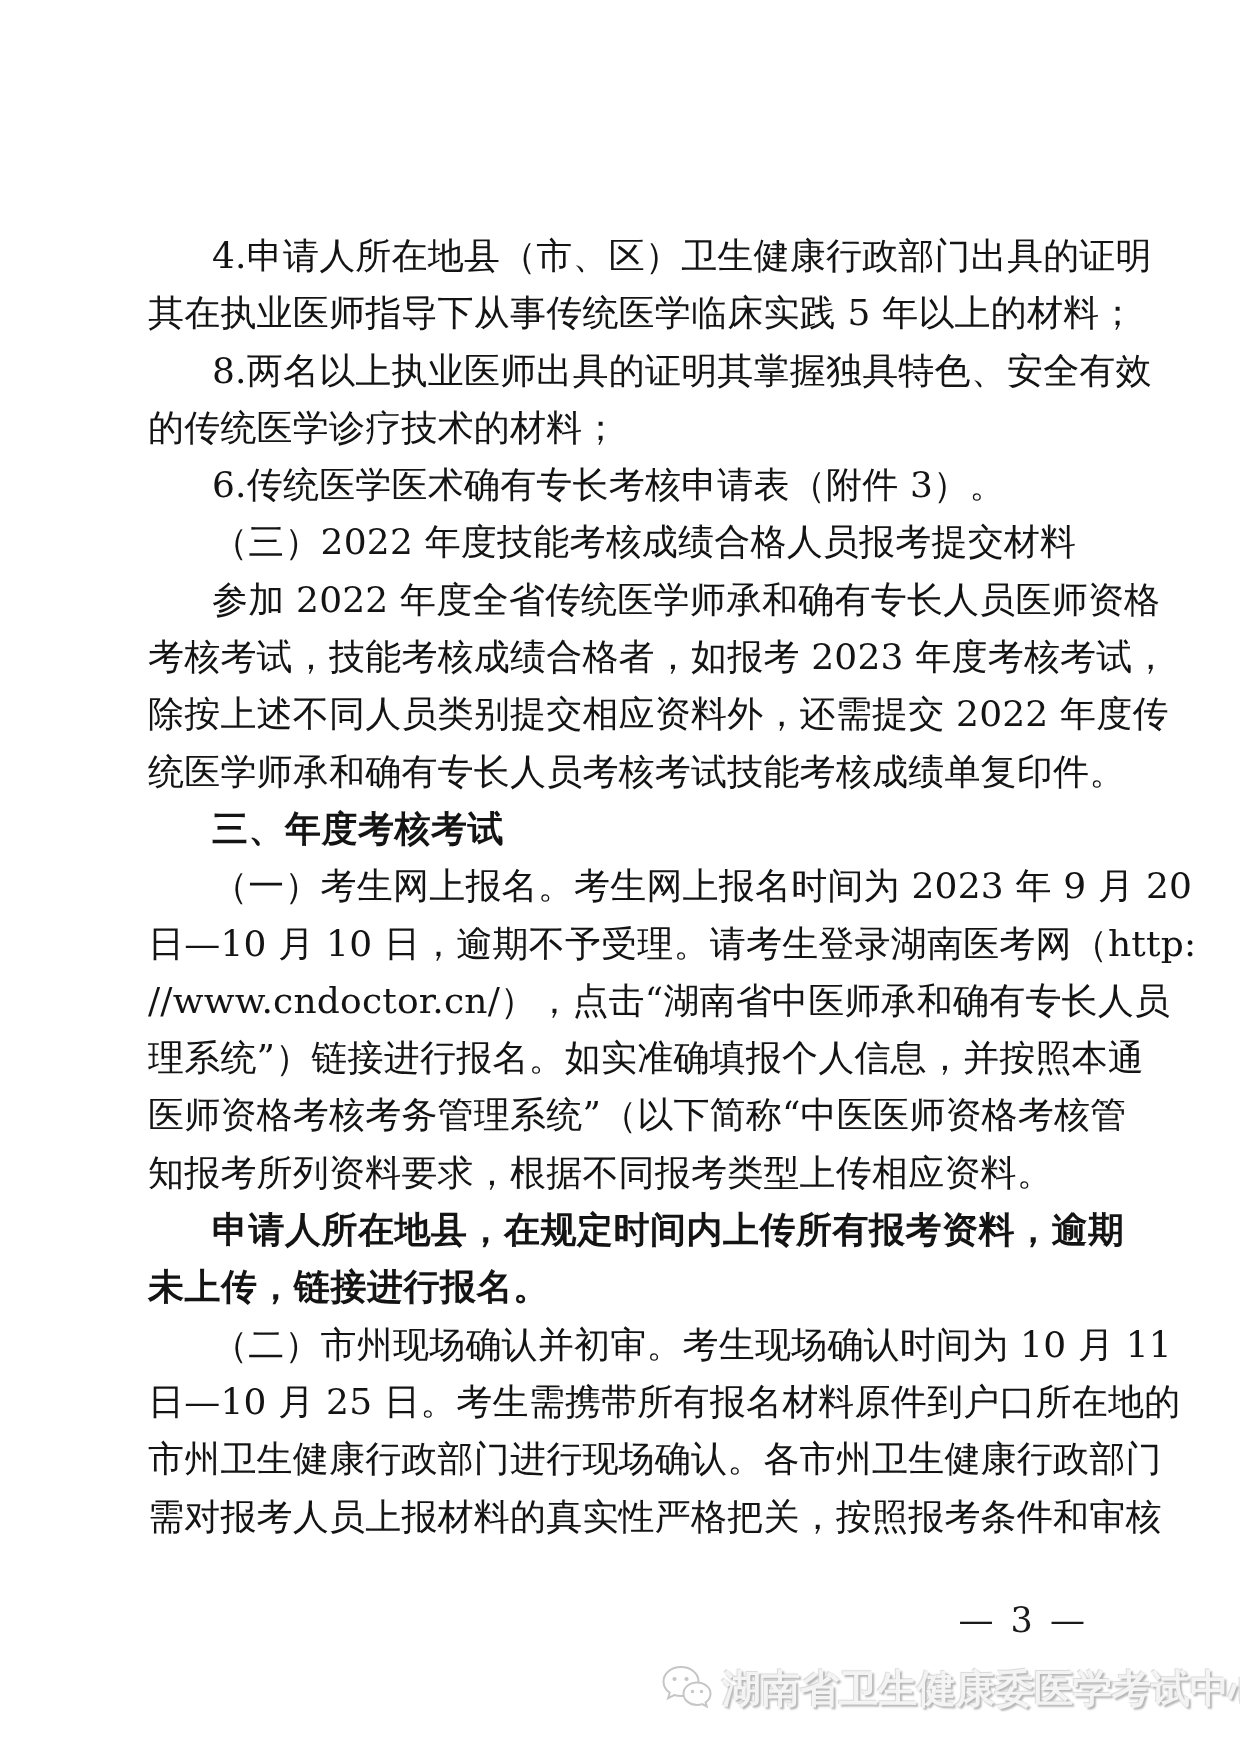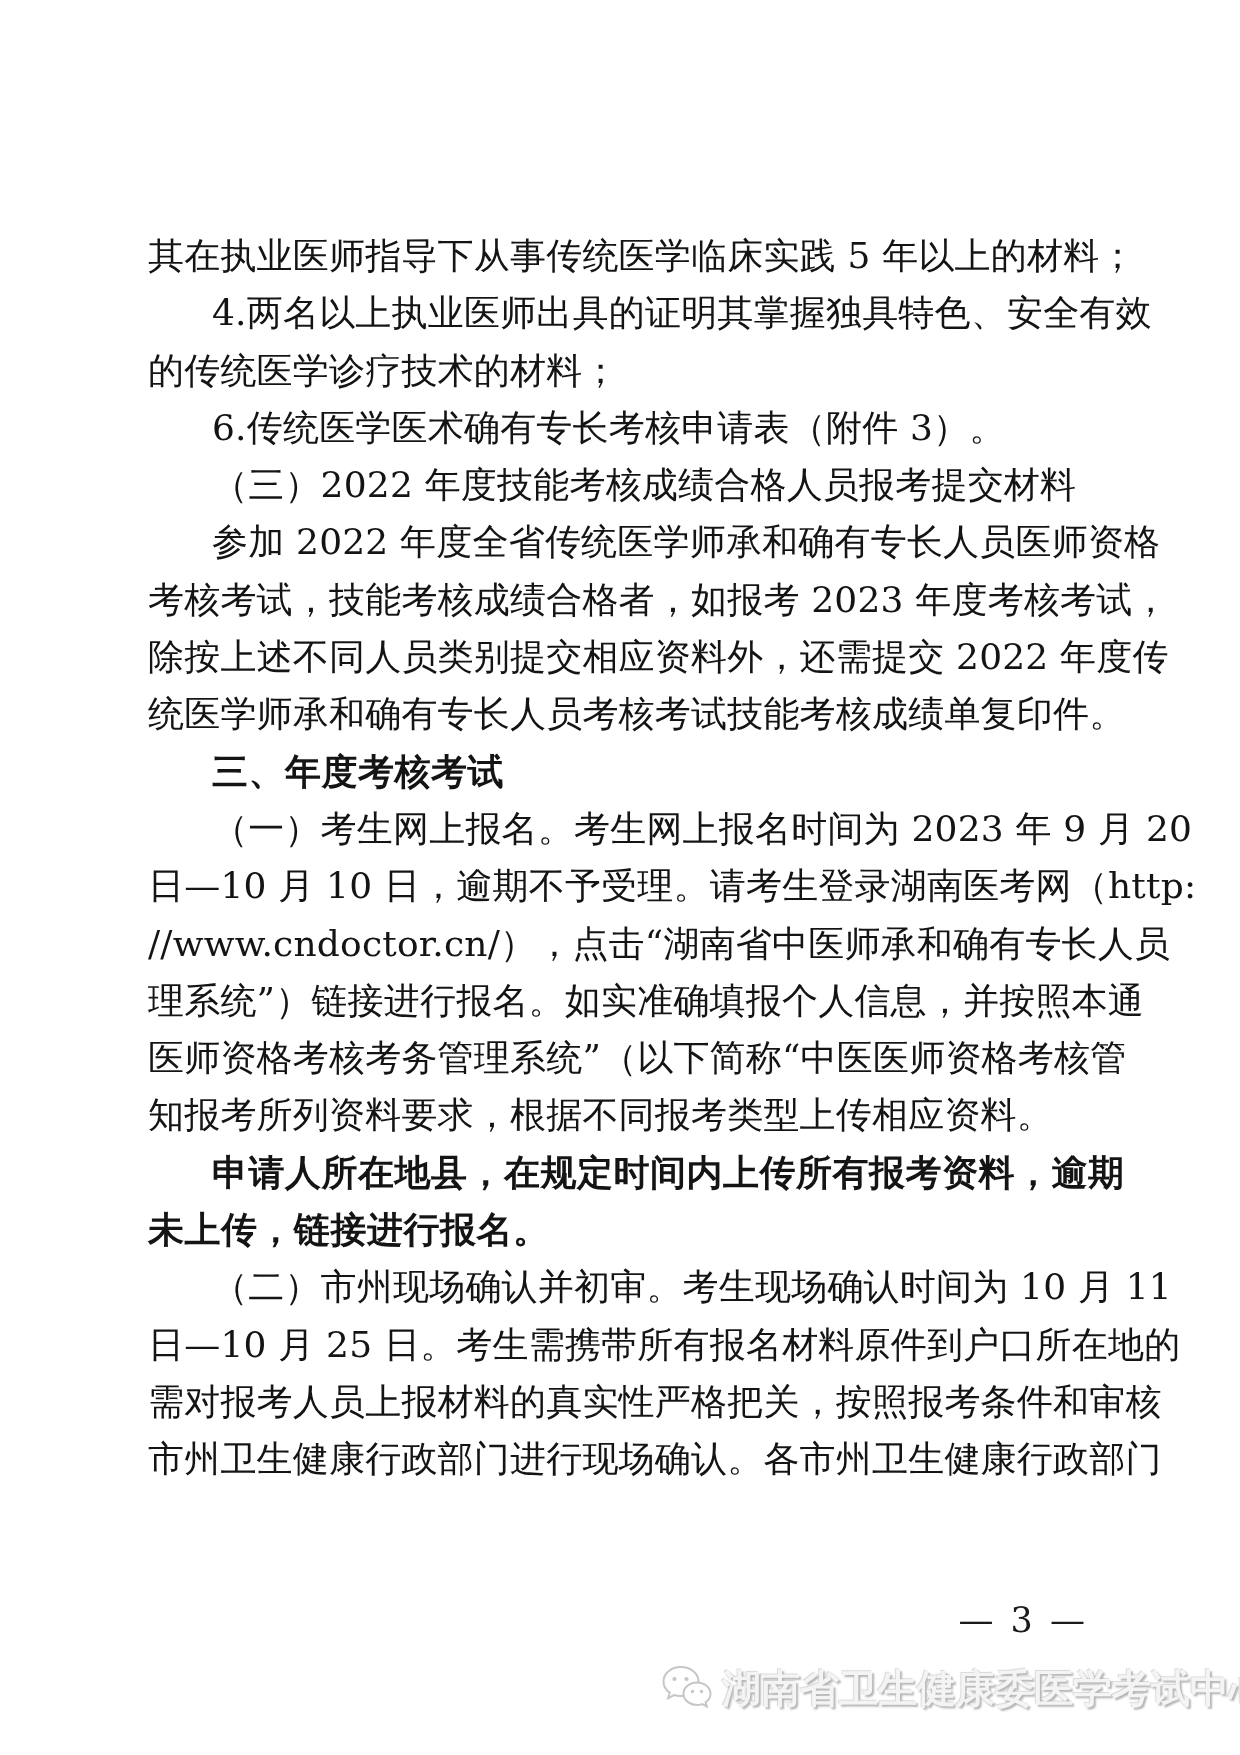--- a/index.html
+++ b/index.html
@@ -56,42 +56,43 @@
     text-shadow: 2px 2px 2px #b5b5b5, -1px -1px 1px #d9d9d9;
   }
   .wx-icon { display: block; }
 </style>
 </head>
 <body>
 
 <div class="page">
 
   <div class="doc" id="doc-body">
+      <div class="line indent">4.申请人所在地县（市、区）卫生健康行政部门出具的证明</div>
       <div class="line">其在执业医师指导下从事传统医学临床实践 5 年以上的材料；</div>
-      <div class="line indent">4.两名以上执业医师出具的证明其掌握独具特色、安全有效</div>
+      <div class="line indent">8.两名以上执业医师出具的证明其掌握独具特色、安全有效</div>
       <div class="line">的传统医学诊疗技术的材料；</div>
       <div class="line indent">6.传统医学医术确有专长考核申请表（附件 3）。</div>
       <div class="line indent">（三）2022 年度技能考核成绩合格人员报考提交材料</div>
       <div class="line indent">参加 2022 年度全省传统医学师承和确有专长人员医师资格</div>
       <div class="line">考核考试，技能考核成绩合格者，如报考 2023 年度考核考试，</div>
       <div class="line">除按上述不同人员类别提交相应资料外，还需提交 2022 年度传</div>
       <div class="line">统医学师承和确有专长人员考核考试技能考核成绩单复印件。</div>
       <div class="line bold indent">三、年度考核考试</div>
       <div class="line indent">（一）考生网上报名。考生网上报名时间为 2023 年 9 月 20</div>
       <div class="line">日—10 月 10 日，逾期不予受理。请考生登录湖南医考网（http:</div>
       <div class="line">//www.cndoctor.cn/），点击“湖南省中医师承和确有专长人员</div>
       <div class="line">理系统”）链接进行报名。如实准确填报个人信息，并按照本通</div>
       <div class="line">医师资格考核考务管理系统”（以下简称“中医医师资格考核管</div>
       <div class="line">知报考所列资料要求，根据不同报考类型上传相应资料。</div>
       <div class="line bold indent">申请人所在地县，在规定时间内上传所有报考资料，逾期</div>
       <div class="line bold">未上传，链接进行报名。</div>
       <div class="line indent">（二）市州现场确认并初审。考生现场确认时间为 10 月 11</div>
       <div class="line">日—10 月 25 日。考生需携带所有报名材料原件到户口所在地的</div>
+      <div class="line">市州卫生健康行政部门进行现场确认。各市州卫生健康行政部门</div>
       <div class="line">需对报考人员上报材料的真实性严格把关，按照报考条件和审核</div>
-      <div class="line">市州卫生健康行政部门进行现场确认。各市州卫生健康行政部门</div>
     </div>
 
   <div class="pagenum">— 3 —</div>
 
   <div class="footer">
     <span class="wx-icon">
       <svg width="52" height="46" viewBox="0 0 52 46" xmlns="http://www.w3.org/2000/svg">
         <g fill="#ffffff" stroke="#c6c6c6" stroke-width="2">
           <path d="M21 3 C11 3 3.5 9.5 3.5 17.5 c0 4.6 2.4 8.6 6.2 11.2 l-1.6 5.5 6-3.2 c2.2 0.7 4.5 1 6.9 1 9.9 0 17.5-6.5 17.5-14.5 S30.9 3 21 3 Z"></path>
           <path d="M37 18.5 c-7.5 0-13.5 5-13.5 11.2 0 6.2 6 11.2 13.5 11.2 1.8 0 3.6-0.3 5.2-0.8 l4.6 2.4-1.2-4.2 c2.9-2 4.9-5.1 4.9-8.6 0-6.2-6-11.2-13.5-11.2 Z"></path>

